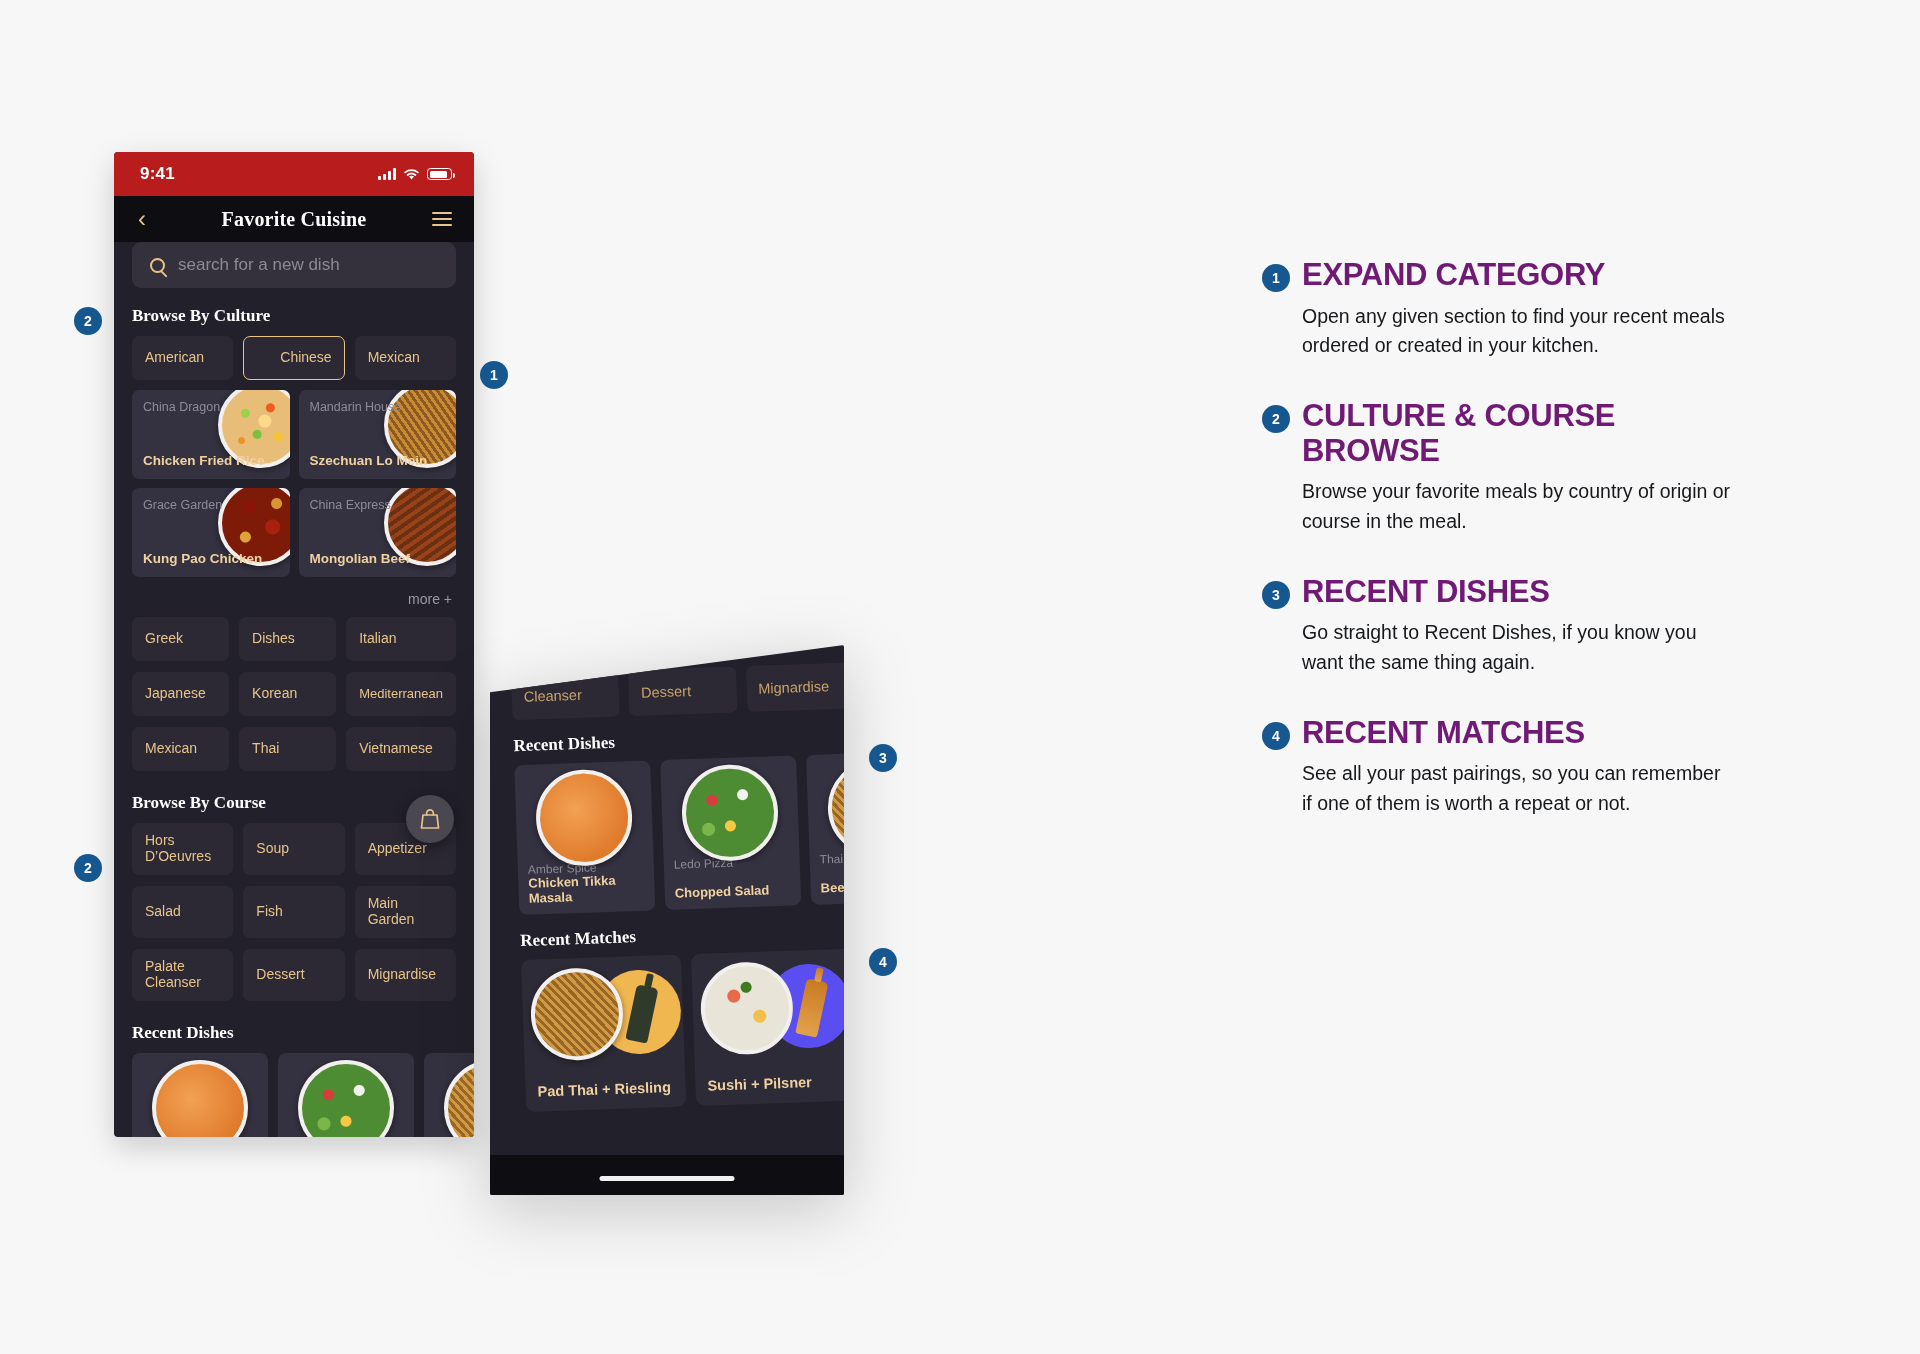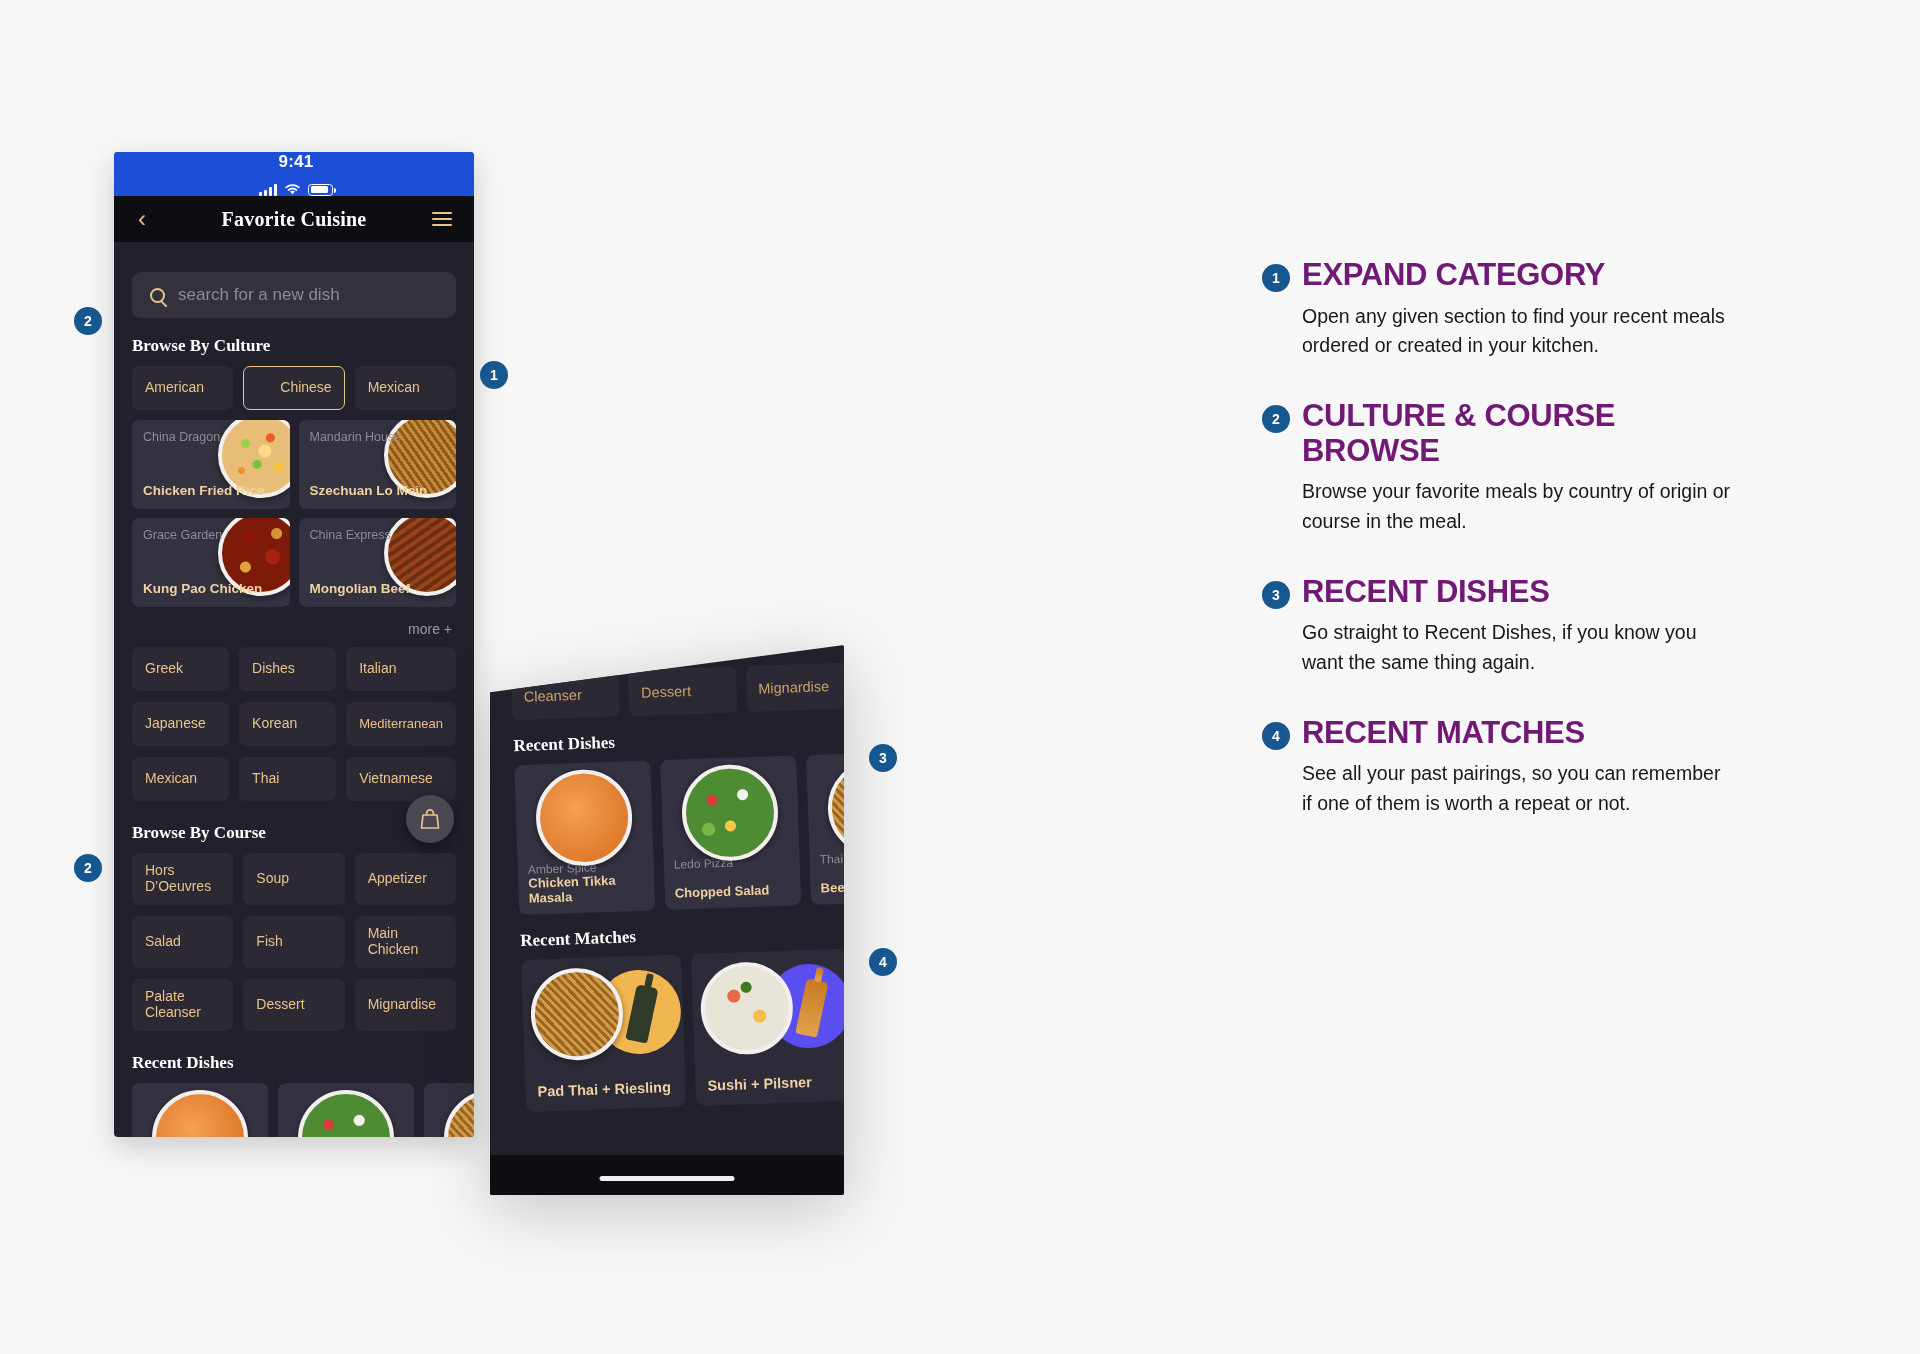--- a/index.html
+++ b/index.html
@@ -15,26 +15,25 @@
   .phone1 {
     position: absolute;
     left: 114px; top: 152px;
     width: 360px; height: 985px;
     background: #22202a;
     border-radius: 4px;
     overflow: hidden;
     box-shadow: 0 10px 30px rgba(0,0,0,.18);
   }
   .statusbar {
-    height: 44px; background: #1d4ed8;
+    height: 44px; background: #b91c1c;
     display: flex; align-items: center;
     justify-content: space-between;
     padding: 0 22px 0 26px;
     color: #ffffff;
-    flex-direction: column;
   }
   .clock { font-size: 17px; font-weight: 700; letter-spacing: .2px; }
   .sb-right { display: flex; align-items: center; gap: 7px; }
   .bars { display: flex; align-items: flex-end; gap: 2px; height: 12px; }
   .bars i { display:block; width: 3px; background:#fff; border-radius:1px; }
   .bars i:nth-child(1){height:4px;} .bars i:nth-child(2){height:6px;}
   .bars i:nth-child(3){height:9px;} .bars i:nth-child(4){height:12px;}
   .batt { width: 25px; height: 12px; border: 1.6px solid #fff; border-radius: 3.5px; position: relative; }
   .batt::before { content:""; position:absolute; left:1.5px; top:1.5px; bottom:1.5px; right:4px; background:#fff; border-radius:1.5px;}
   .batt::after { content:""; position:absolute; right:-3.5px; top:3.5px; width:2px; height:5px; background:#fff; border-radius:0 2px 2px 0;}
@@ -46,21 +45,21 @@
   }
   .nav-back { color: #e8c48a; font-size: 24px; line-height: 1; font-weight: 300; cursor:pointer; }
   .nav-title {
     position: absolute; left: 0; right: 0; text-align: center;
     color: #fff; font-family: "Liberation Serif", serif;
     font-size: 20px; font-weight: 700; letter-spacing: .2px;
   }
   .nav-menu { margin-left: auto; display:flex; flex-direction:column; gap:4px; cursor:pointer; z-index:2;}
   .nav-menu i { display:block; width: 20px; height: 2px; background:#e8c48a; border-radius:1px; }
 
-  .p1body { padding: 30px 18px 0 18px; }
+  .p1body { padding: 0 18px 0 18px; }
 
   .searchbar {
     height: 46px; background: #34313d; border-radius: 9px;
     display: flex; align-items: center; gap: 13px; padding: 0 18px;
     margin-bottom: 18px;
   }
   .mag { width: 15px; height: 15px; border: 2px solid #e8c48a; border-radius: 50%; position: relative; flex:none;}
   .mag::after { content:""; position:absolute; right:-5px; bottom:-4px; width: 8px; height:2px; background:#e8c48a; transform: rotate(45deg); border-radius:1px;}
   .search-ph { color: #8d8a96; font-size: 17px; }
 
@@ -344,21 +343,21 @@
         <div class="chip tall">
             <span>Appetizer</span>
           </div>
         <div class="chip tall">
             <span>Salad</span>
           </div>
         <div class="chip tall">
             <span>Fish</span>
           </div>
         <div class="chip tall">
-            <span>Main Chicken</span>
+            <span>Main Garden</span>
           </div>
         <div class="chip tall">
             <span>Palate Cleanser</span>
           </div>
         <div class="chip tall">
             <span>Dessert</span>
           </div>
         <div class="chip tall">
             <span>Mignardise</span>
           </div>

